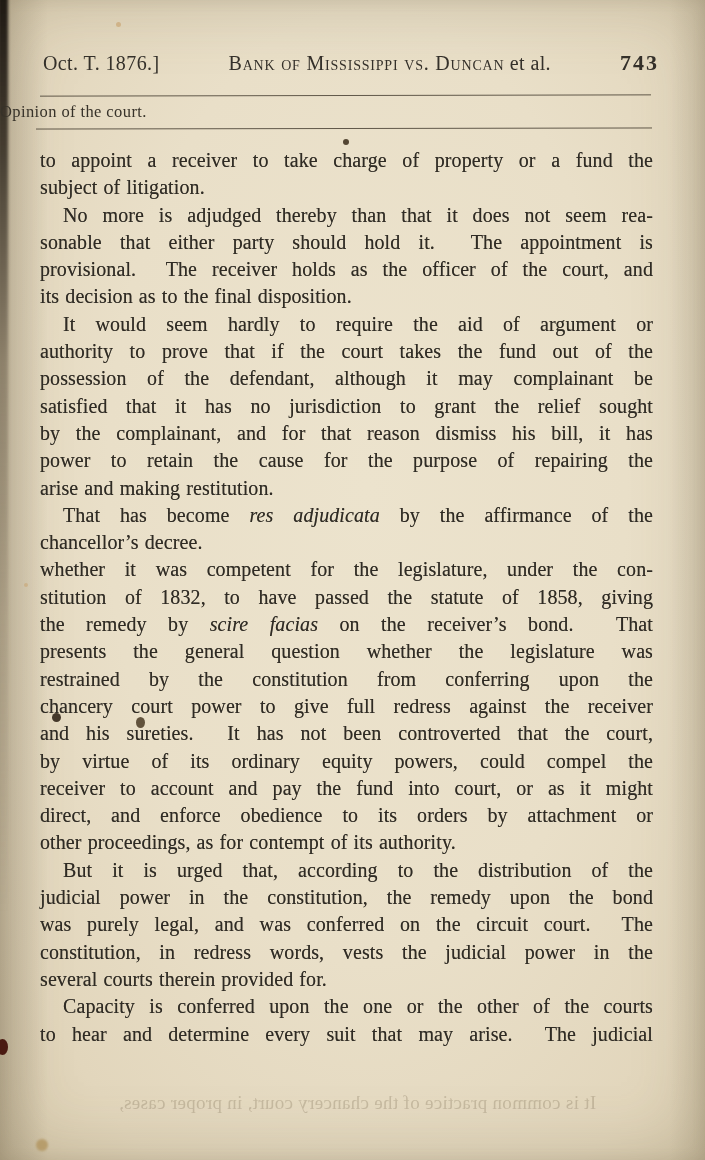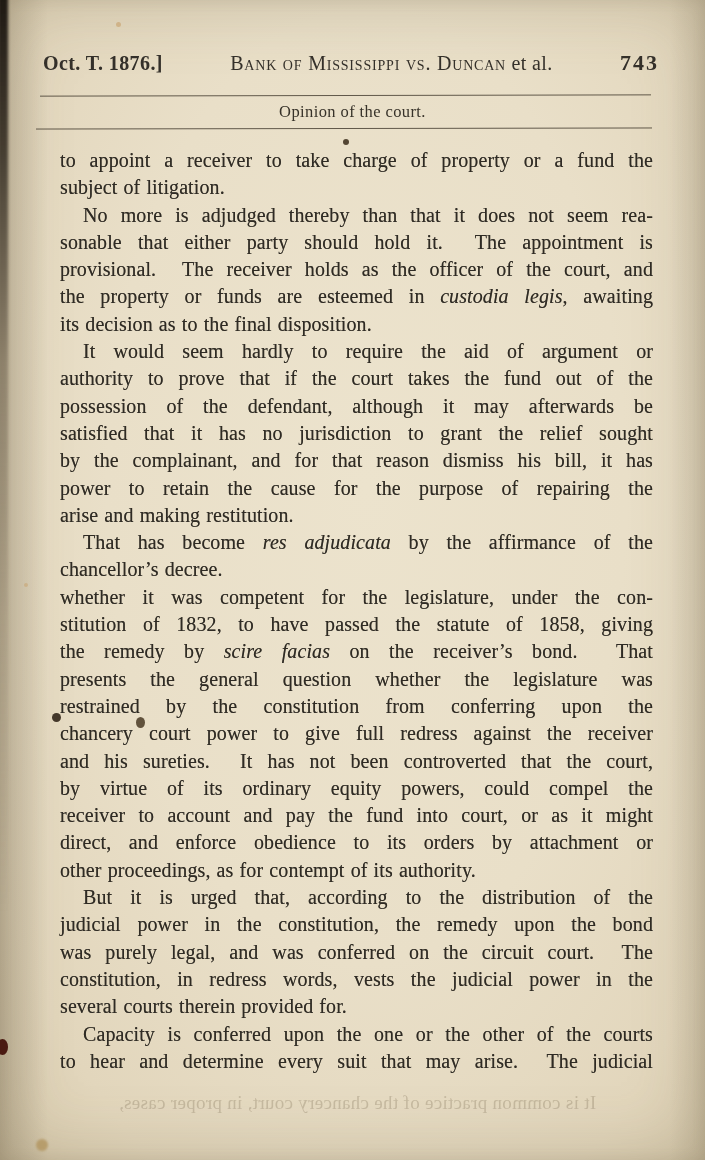--- a/index.html
+++ b/index.html
@@ -43,43 +43,43 @@
   }
   header {
     position: absolute;
     top: 50px; left: 43px; right: 46px; height: 26px;
     display: flex; align-items: baseline;
     font-size: 20px;
     color: #34302a;
     letter-spacing: 0.4px;
     white-space: nowrap;
   }
-  .header-term { flex: 0 0 auto; font-weight: bold; }
+  .header-term { flex: 0 0 auto; }
   .header-title { flex: 1 1 auto; text-align: center; }
   .sc { font-variant: small-caps; letter-spacing: 0.8px; }
   .header-pagenum { flex: 0 0 auto; font-size: 22px; letter-spacing: 2px; font-weight: 600; }
   .rule {
     position: absolute; height: 0; left: 40px; width: 611px;
     border-top: 1.6px solid rgba(72, 64, 50, 0.85);
     filter: blur(0.2px);
   }
   .rule-top { top: 95px; transform: rotate(-0.12deg); }
   .rule-bottom { top: 128px; left: 36px; width: 616px; transform: rotate(-0.1deg); }
   .section-heading {
     position: absolute; top: 102px; left: 0; width: 100%;
-    text-align: center; font-size: 16.5px; color: #373229;
+    text-align: left; font-size: 16.5px; color: #373229;
     letter-spacing: 0.4px;
   }
   .body {
     position: absolute; top: 147px; left: 40px; width: 613px;
     font-size: 20px; line-height: 27.3px;
     letter-spacing: 0.1px; word-spacing: 1px;
     text-shadow: 0 0 0.4px rgba(47,43,36,0.55);
   }
-  .line { text-align: justify; text-align-last: justify; margin-left: 20px; }
+  .line { text-align: justify; text-align-last: justify; }
   .line.last { text-align-last: left; }
   .line.indent { text-indent: 23px; }
   .em { font-style: italic; }
   .ghost {
     position: absolute; top: 1092px; left: 55px; width: 605px;
     transform: scaleX(-1);
     font-size: 19px; text-align: center;
     color: rgba(124, 109, 84, 0.55);
     opacity: 0.55;
     filter: blur(0.7px);
@@ -104,25 +104,24 @@
   <div class="rule rule-top"></div>
   <div class="section-heading">Opinion of the court.</div>
   <div class="rule rule-bottom"></div>
 
   <main class="body">
       <div class="line"><span>to appoint a receiver to take charge of property or a fund the</span></div>
       <div class="line last"><span>subject of litigation.</span></div>
       <div class="line indent"><span>No more is adjudged thereby than that it does not seem rea-</span></div>
       <div class="line"><span>sonable that either party should hold it.&nbsp; The appointment is</span></div>
       <div class="line"><span>provisional.&nbsp; The receiver holds as the officer of the court, and</span></div>
-      <div class="line"><span>the property or funds are esteemed in </span><span class="em">custodia legis</span><span>, awaiting</span></div>
       <div class="line last"><span>its decision as to the final disposition.</span></div>
       <div class="line indent"><span>It would seem hardly to require the aid of argument or</span></div>
       <div class="line"><span>authority to prove that if the court takes the fund out of the</span></div>
-      <div class="line"><span>possession of the defendant, although it may afterwards be</span></div>
+      <div class="line"><span>possession of the defendant, although it may complainant be</span></div>
       <div class="line"><span>satisfied that it has no jurisdiction to grant the relief sought</span></div>
       <div class="line"><span>by the complainant, and for that reason dismiss his bill, it has</span></div>
       <div class="line"><span>power to retain the cause for the purpose of repairing the</span></div>
       <div class="line last"><span>arise and making restitution.</span></div>
       <div class="line indent"><span>That has become </span><span class="em">res adjudicata</span><span> by the affirmance of the</span></div>
       <div class="line last"><span>chancellor’s decree.</span></div>
       <div class="line"><span>whether it was competent for the legislature, under the con-</span></div>
       <div class="line"><span>stitution of 1832, to have passed the statute of 1858, giving</span></div>
       <div class="line"><span>the remedy by </span><span class="em">scire facias</span><span> on the receiver’s bond.&nbsp; That</span></div>
       <div class="line"><span>presents the general question whether the legislature was</span></div>

